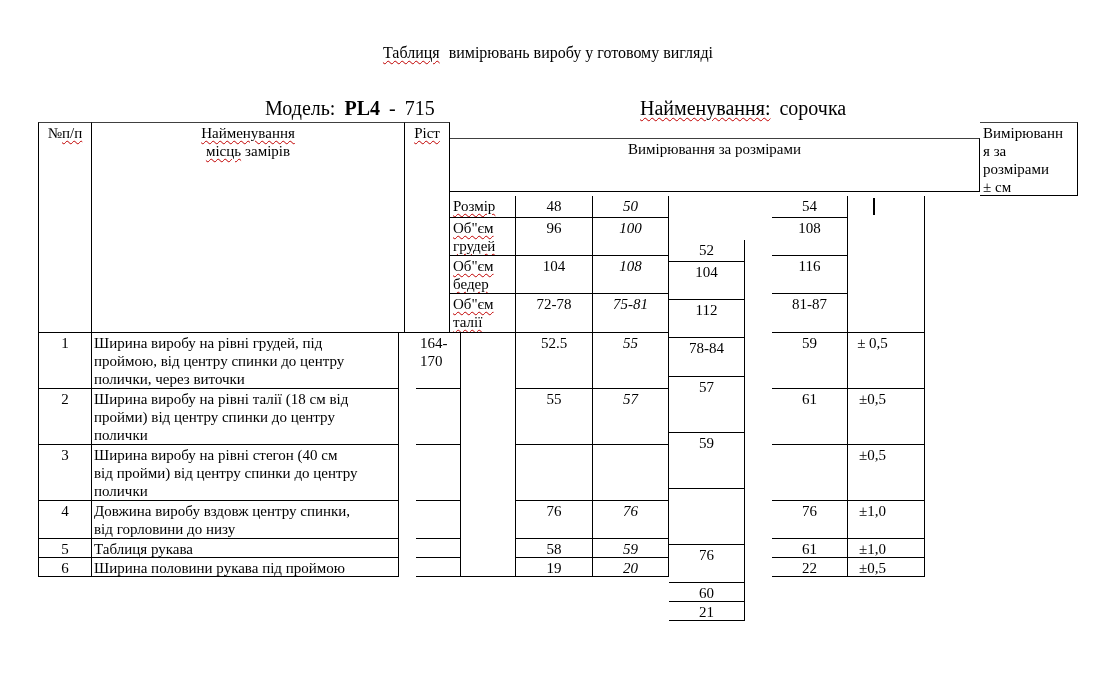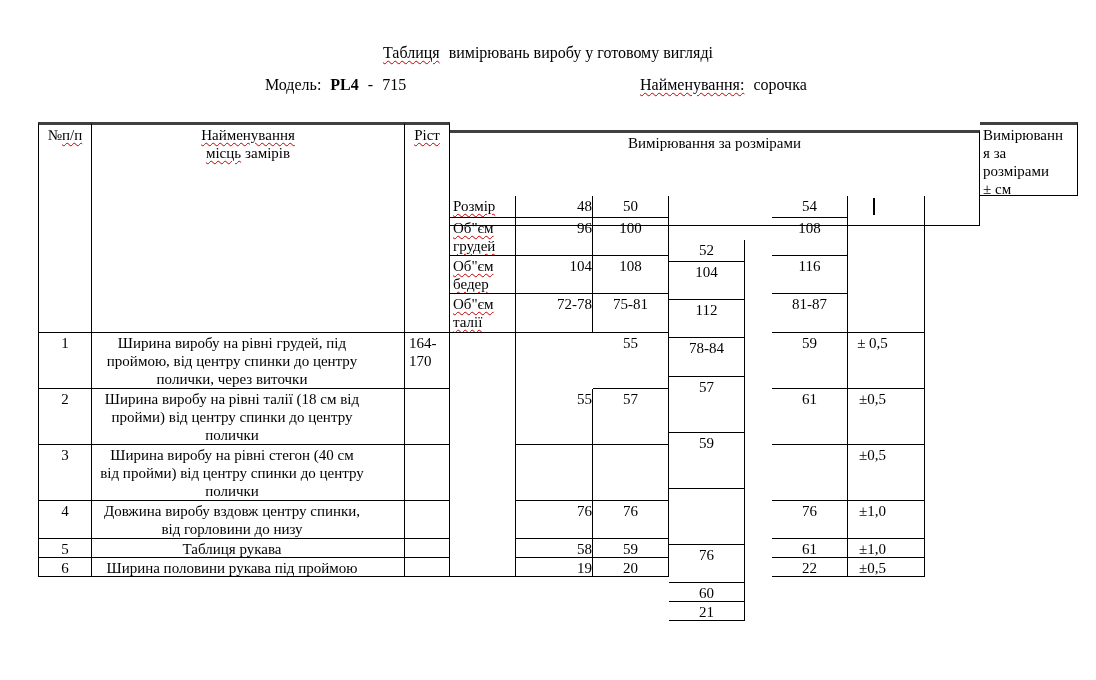--- a/index.html
+++ b/index.html
@@ -2,52 +2,52 @@
 <html><head>
 <meta charset="utf-8">
 <style>
   html,body{margin:0;padding:0;}
   body{
     width:1096px;height:680px;background:#ffffff;position:relative;
     font-family:"Liberation Serif","DejaVu Serif",serif;color:#000;
     overflow:hidden;
   }
   .title-line{position:absolute;top:44px;left:0;width:1096px;text-align:center;font-size:16px;}
-  .meta-line{position:absolute;top:76px;font-size:16px;white-space:nowrap;}
+  .meta-line{position:absolute;top:97px;font-size:20px;white-space:nowrap;}
   .model-line{left:265px;}
   .item-line{left:640px;}
   .bold{font-weight:bold;}
   .sp{margin-left:9px;}
   .squig{text-decoration:underline wavy #c00000 1px;text-underline-offset:2px;}
   #doc-table{position:absolute;left:38px;top:122px;width:1040px;height:455px;font-size:15px;line-height:18px;}
   .cell{position:absolute;box-sizing:border-box;border-right:1px solid #000;border-bottom:1px solid #000;overflow:hidden;padding-top:1px;}
-  .bt{border-top:3px solid #404040;}
+  .bt{border-top:1px solid #404040;}
   .bl{border-left:1px solid #000;}
   .ctr{text-align:center;}
   
   .h-num{left:0;top:0;width:54px;height:211px;}
   .h-name{left:54px;top:0;width:313px;height:211px;}
   .h-rist{left:367px;top:0;width:45px;height:211px;}
-  .h-meas{left:412px;top:8px;width:530px;height:96px;}
+  .h-meas{left:412px;top:16px;width:530px;height:54px;}
   .h-tolbox{left:942px;top:0;width:98px;height:74px;padding:1px 3px 0 3px;}
   
   .n-label{left:412px;width:66px;padding:1px 2px 12px 3px;}
   .nr0{top:74px;height:22px;} .nr1{top:96px;height:38px;}
   .nr2{top:134px;height:38px;} .nr3{top:172px;height:39px;}
   .merged-empty{left:783px;top:74px;width:104px;height:137px;}
   .caret{position:absolute;left:52px;top:2px;width:2px;height:17px;background:#000;}
   
   .r0{top:211px;height:56px;} .r1{top:267px;height:56px;} .r2{top:323px;height:56px;}
   .r3{top:379px;height:38px;} .r4{top:417px;height:19px;} .r5{top:436px;height:19px;}
   .spacer{left:412px;top:211px;width:66px;height:244px;}
   .c-num{left:0;width:54px;border-left:1px solid #000;text-align:center;}
-  .c-name{left:54px;width:313px;padding:1px 40px 0 8px;text-align:center;}
-  .c-rist{left:367px;width:45px;padding:1px 4px 0 4px;}
-  .c-v0{left:478px;width:77px;text-align:right;}
-  .c-v1{left:555px;width:76px;text-align:center;}
+  .c-name{left:48px;width:313px;padding:1px 40px 0 8px;}
+  .c-rist{left:378px;width:45px;padding:1px 4px 0 4px;}
+  .c-v0{left:478px;width:77px;text-align:center;}
+  .c-v1{left:555px;width:76px;text-align:center;font-style:italic;}
   .c-v2{left:631px;width:76px;text-align:center;margin-top:44px;}
   .c-v3{left:734px;width:76px;text-align:center;}
   .c-tol{left:783px;width:104px;text-align:center;}
 </style>
 </head>
 <body>
 
 <div class="title-line"><span class="squig">Таблиця</span><span class="sp">вимірювань виробу у готовому вигляді</span></div>
 
 <div class="meta-line model-line"><span>Модель:</span><span class="bold sp">PL4</span><span class="sp">-</span><span class="sp">715</span></div>
@@ -100,20 +100,21 @@
 
   <div class="cell merged-empty">
       <div class="caret"></div>
     </div>
 
   <div class="cell spacer"></div>
 
   <div class="cell c-num r0">1</div>
   <div class="cell c-name r0">Ширина виробу на рівні грудей, під проймою, від центру спинки до центру полички, через виточки</div>
   <div class="cell c-rist r0">164-170</div>
+  <div class="cell c-v0 r0">52.5</div>
   <div class="cell c-v1 r0">55</div>
   <div class="cell c-v2 r0">57</div>
   <div class="cell c-v3 r0">59</div>
   <div class="cell c-tol r0">± 0,5</div>
 
   <div class="cell c-num r1">2</div>
   <div class="cell c-name r1">Ширина виробу на рівні талії (18 см від пройми) від центру спинки до центру полички</div>
   <div class="cell c-rist r1"></div>
   <div class="cell c-v0 r1">55</div>
   <div class="cell c-v1 r1">57</div>

